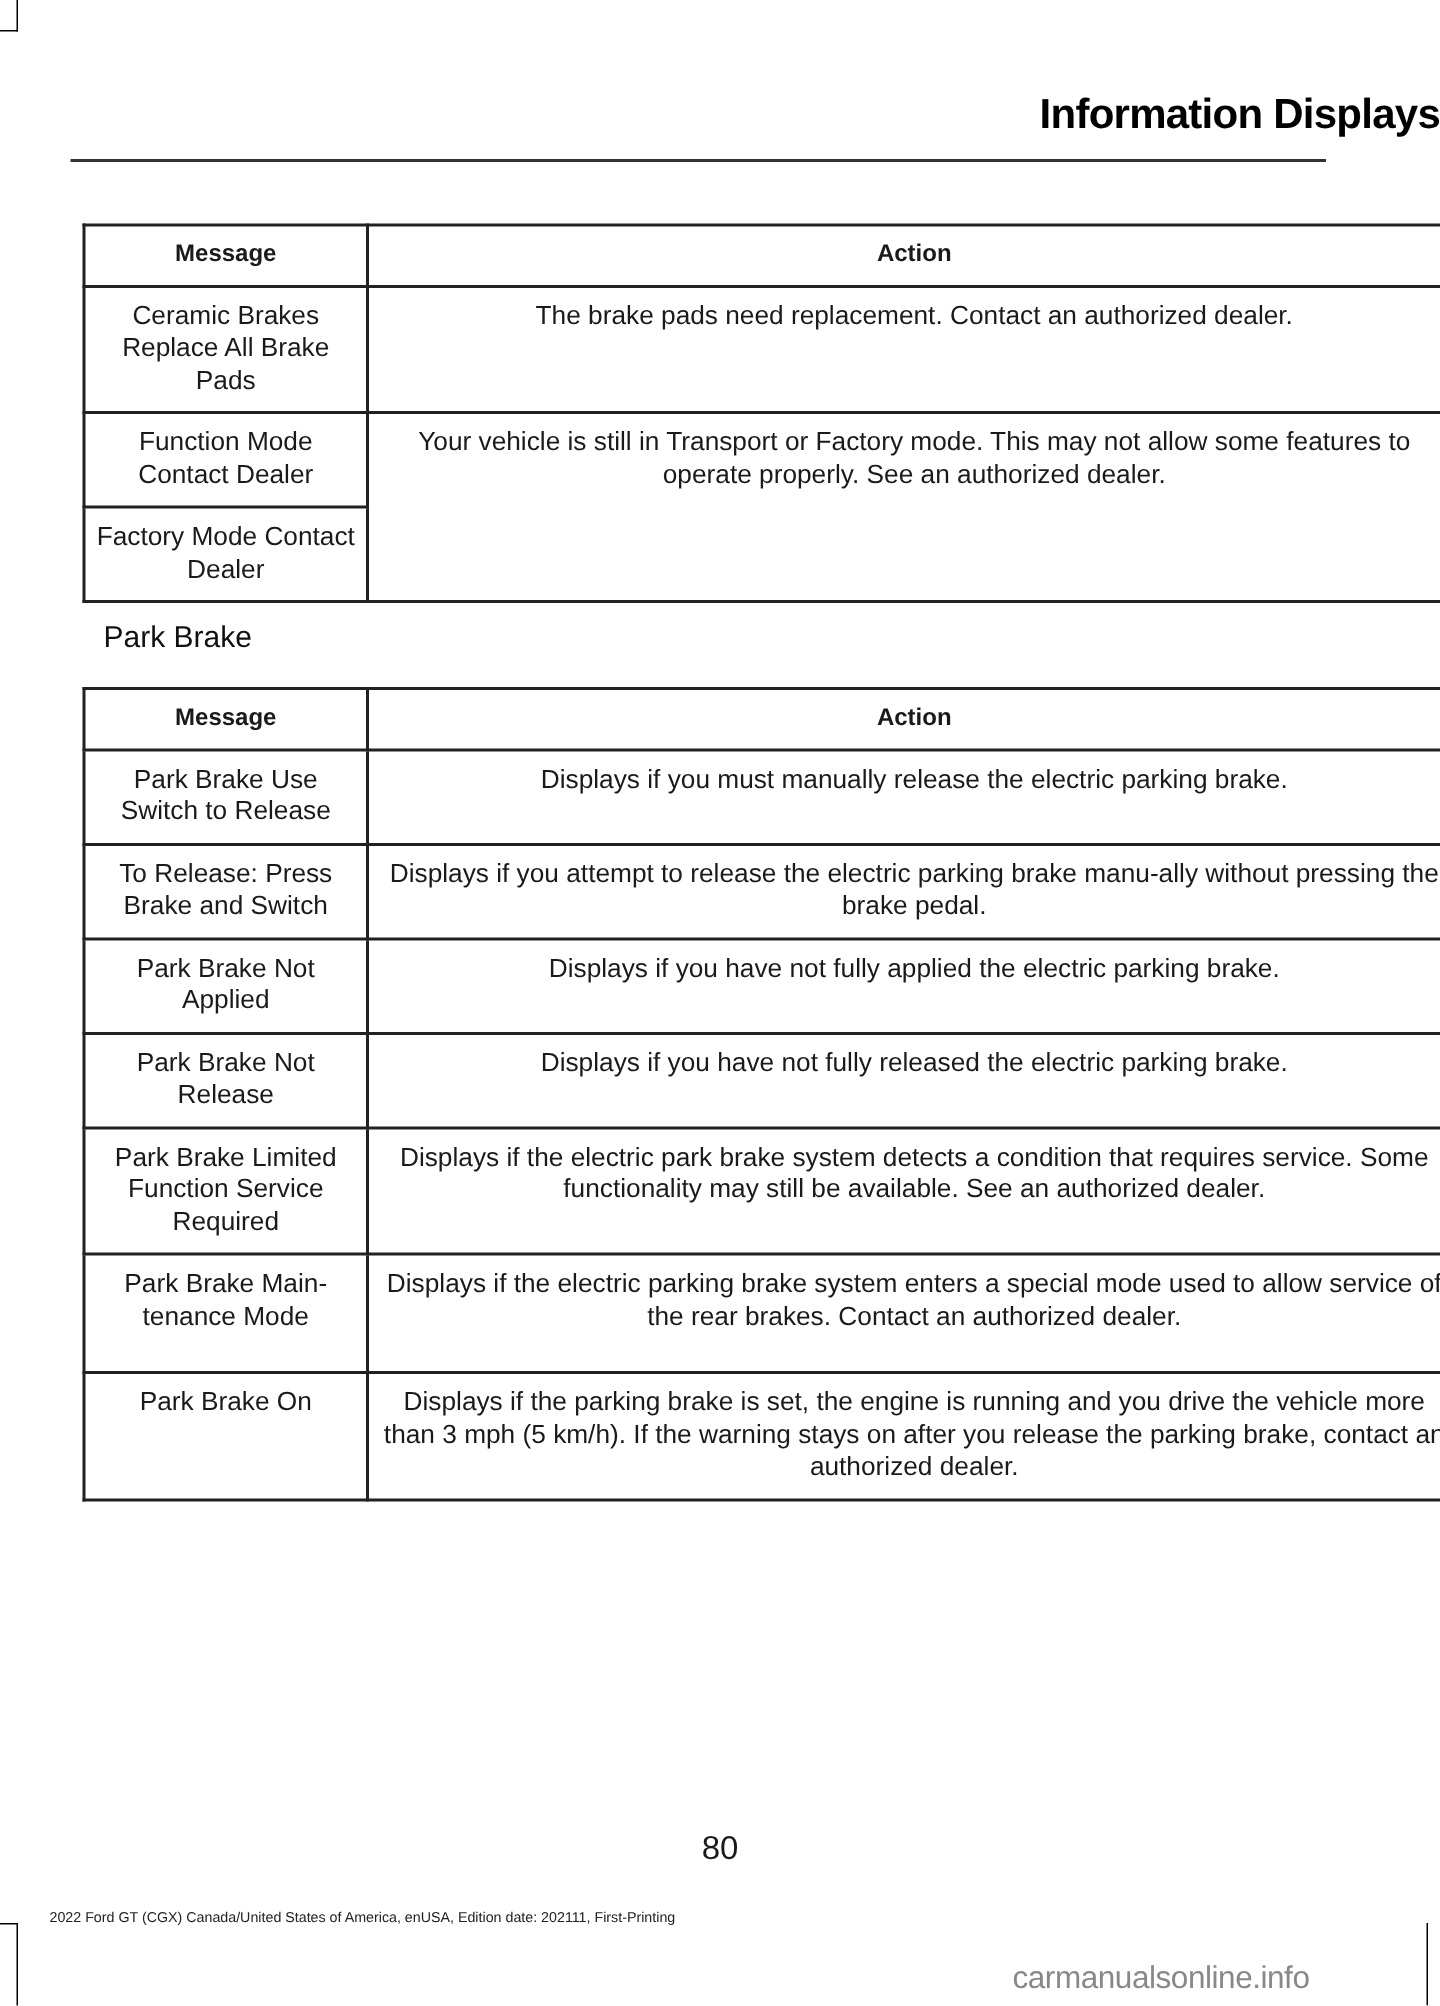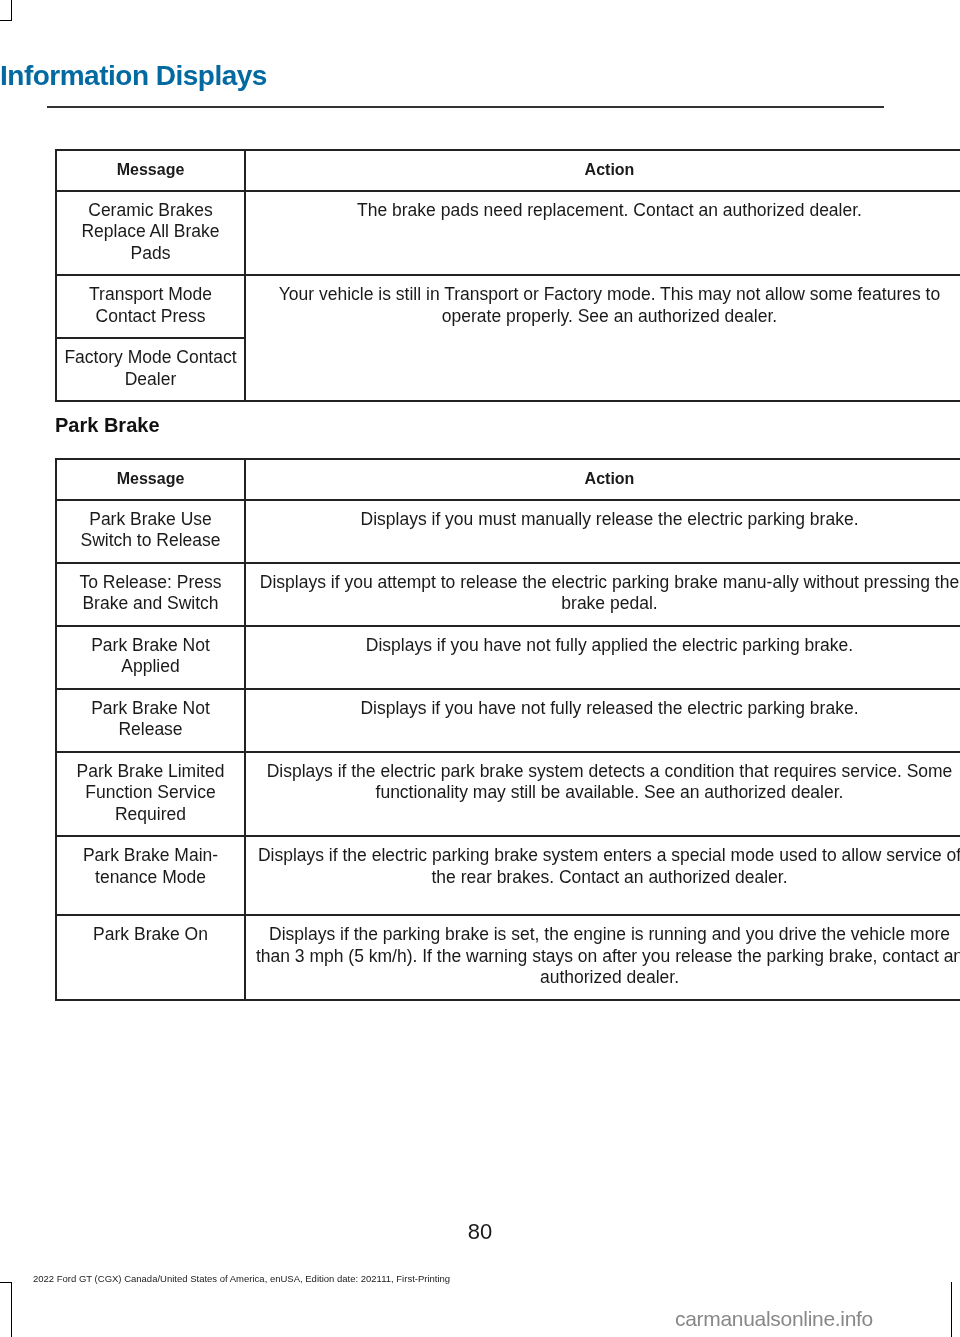--- a/index.html
+++ b/index.html
@@ -1,29 +1,29 @@
 <!DOCTYPE html>
 <html><head>
 <meta charset="utf-8">
 <style>
   html, body { margin:0; padding:0; background:#ffffff; }
   body { width:960px; height:1337px; position:relative; overflow:hidden; font-family:"Liberation Sans", sans-serif; color:#1a1a1a; }
   .crop { position:absolute; border-color:#000; border-style:solid; border-width:0; }
   .crop.tl { left:0; top:0; width:11px; height:20px; border-right-width:1px; border-bottom-width:1px; }
   .crop.bl { left:0; top:1282px; width:11px; height:55px; border-right-width:1px; border-top-width:1px; }
   .crop.br { left:951px; top:1282px; width:9px; height:55px; border-left-width:1px; }
-  .header-title { position:absolute; left:0; right:0; top:60px; text-align:left; font-size:28px; font-weight:bold; letter-spacing:-0.5px; color:#0369a1; }
+  .header-title { position:absolute; left:0; right:0; top:60px; text-align:right; font-size:28px; font-weight:bold; letter-spacing:-0.5px; color:#000000; }
   .header-rule { position:absolute; left:47px; width:837px; top:106px; height:2px; background:#333; }
   table { position:absolute; left:55px; width:920px; border-collapse:collapse; font-size:17.5px; line-height:21.5px; }
   td, th { border:2px solid #222; text-align:center; vertical-align:top; padding:8px 6px 10px 6px; }
   th { font-weight:bold; font-size:16px; padding:8px 6px 9px 6px; }
   .col-msg { width:175px; }
   #table1 { top:149px; }
   #table2 { top:458px; }
-  .section-title { position:absolute; left:55px; top:414px; font-size:20px; font-weight:bold; color:#111; }
+  .section-title { position:absolute; left:69px; top:414px; font-size:20px; font-weight:normal; color:#111; }
   .page-number { position:absolute; left:0; right:0; top:1219px; text-align:center; font-size:22px; }
   .footer-text { position:absolute; left:33px; top:1273px; font-size:9.5px; color:#222; }
   .watermark { position:absolute; left:675px; top:1307px; font-size:21px; color:#888; letter-spacing:-0.3px; }
 </style>
 </head>
 <body>
 
 <div class="crop tl"></div>
 <div class="crop bl"></div>
 <div class="crop br"></div>
@@ -37,21 +37,21 @@
       <th class="col-msg">Message</th>
       <th>Action</th>
     </tr>
   </thead>
   <tbody>
     <tr>
       <td style="height:58px">Ceramic Brakes Replace All Brake Pads</td>
       <td>The brake pads need replacement. Contact an authorized dealer.</td>
     </tr>
     <tr>
-      <td style="height:38px">Transport Mode Contact Press</td>
+      <td style="height:38px">Function Mode Contact Dealer</td>
       <td rowspan="2">Your vehicle is still in Transport or Factory mode. This may not allow some features to operate properly. See an authorized dealer.</td>
     </tr>
     <tr>
       <td style="height:38px">Factory Mode Contact Dealer</td>
     </tr>
   </tbody>
 </table>
 
 <div class="section-title">Park Brake</div>
 

